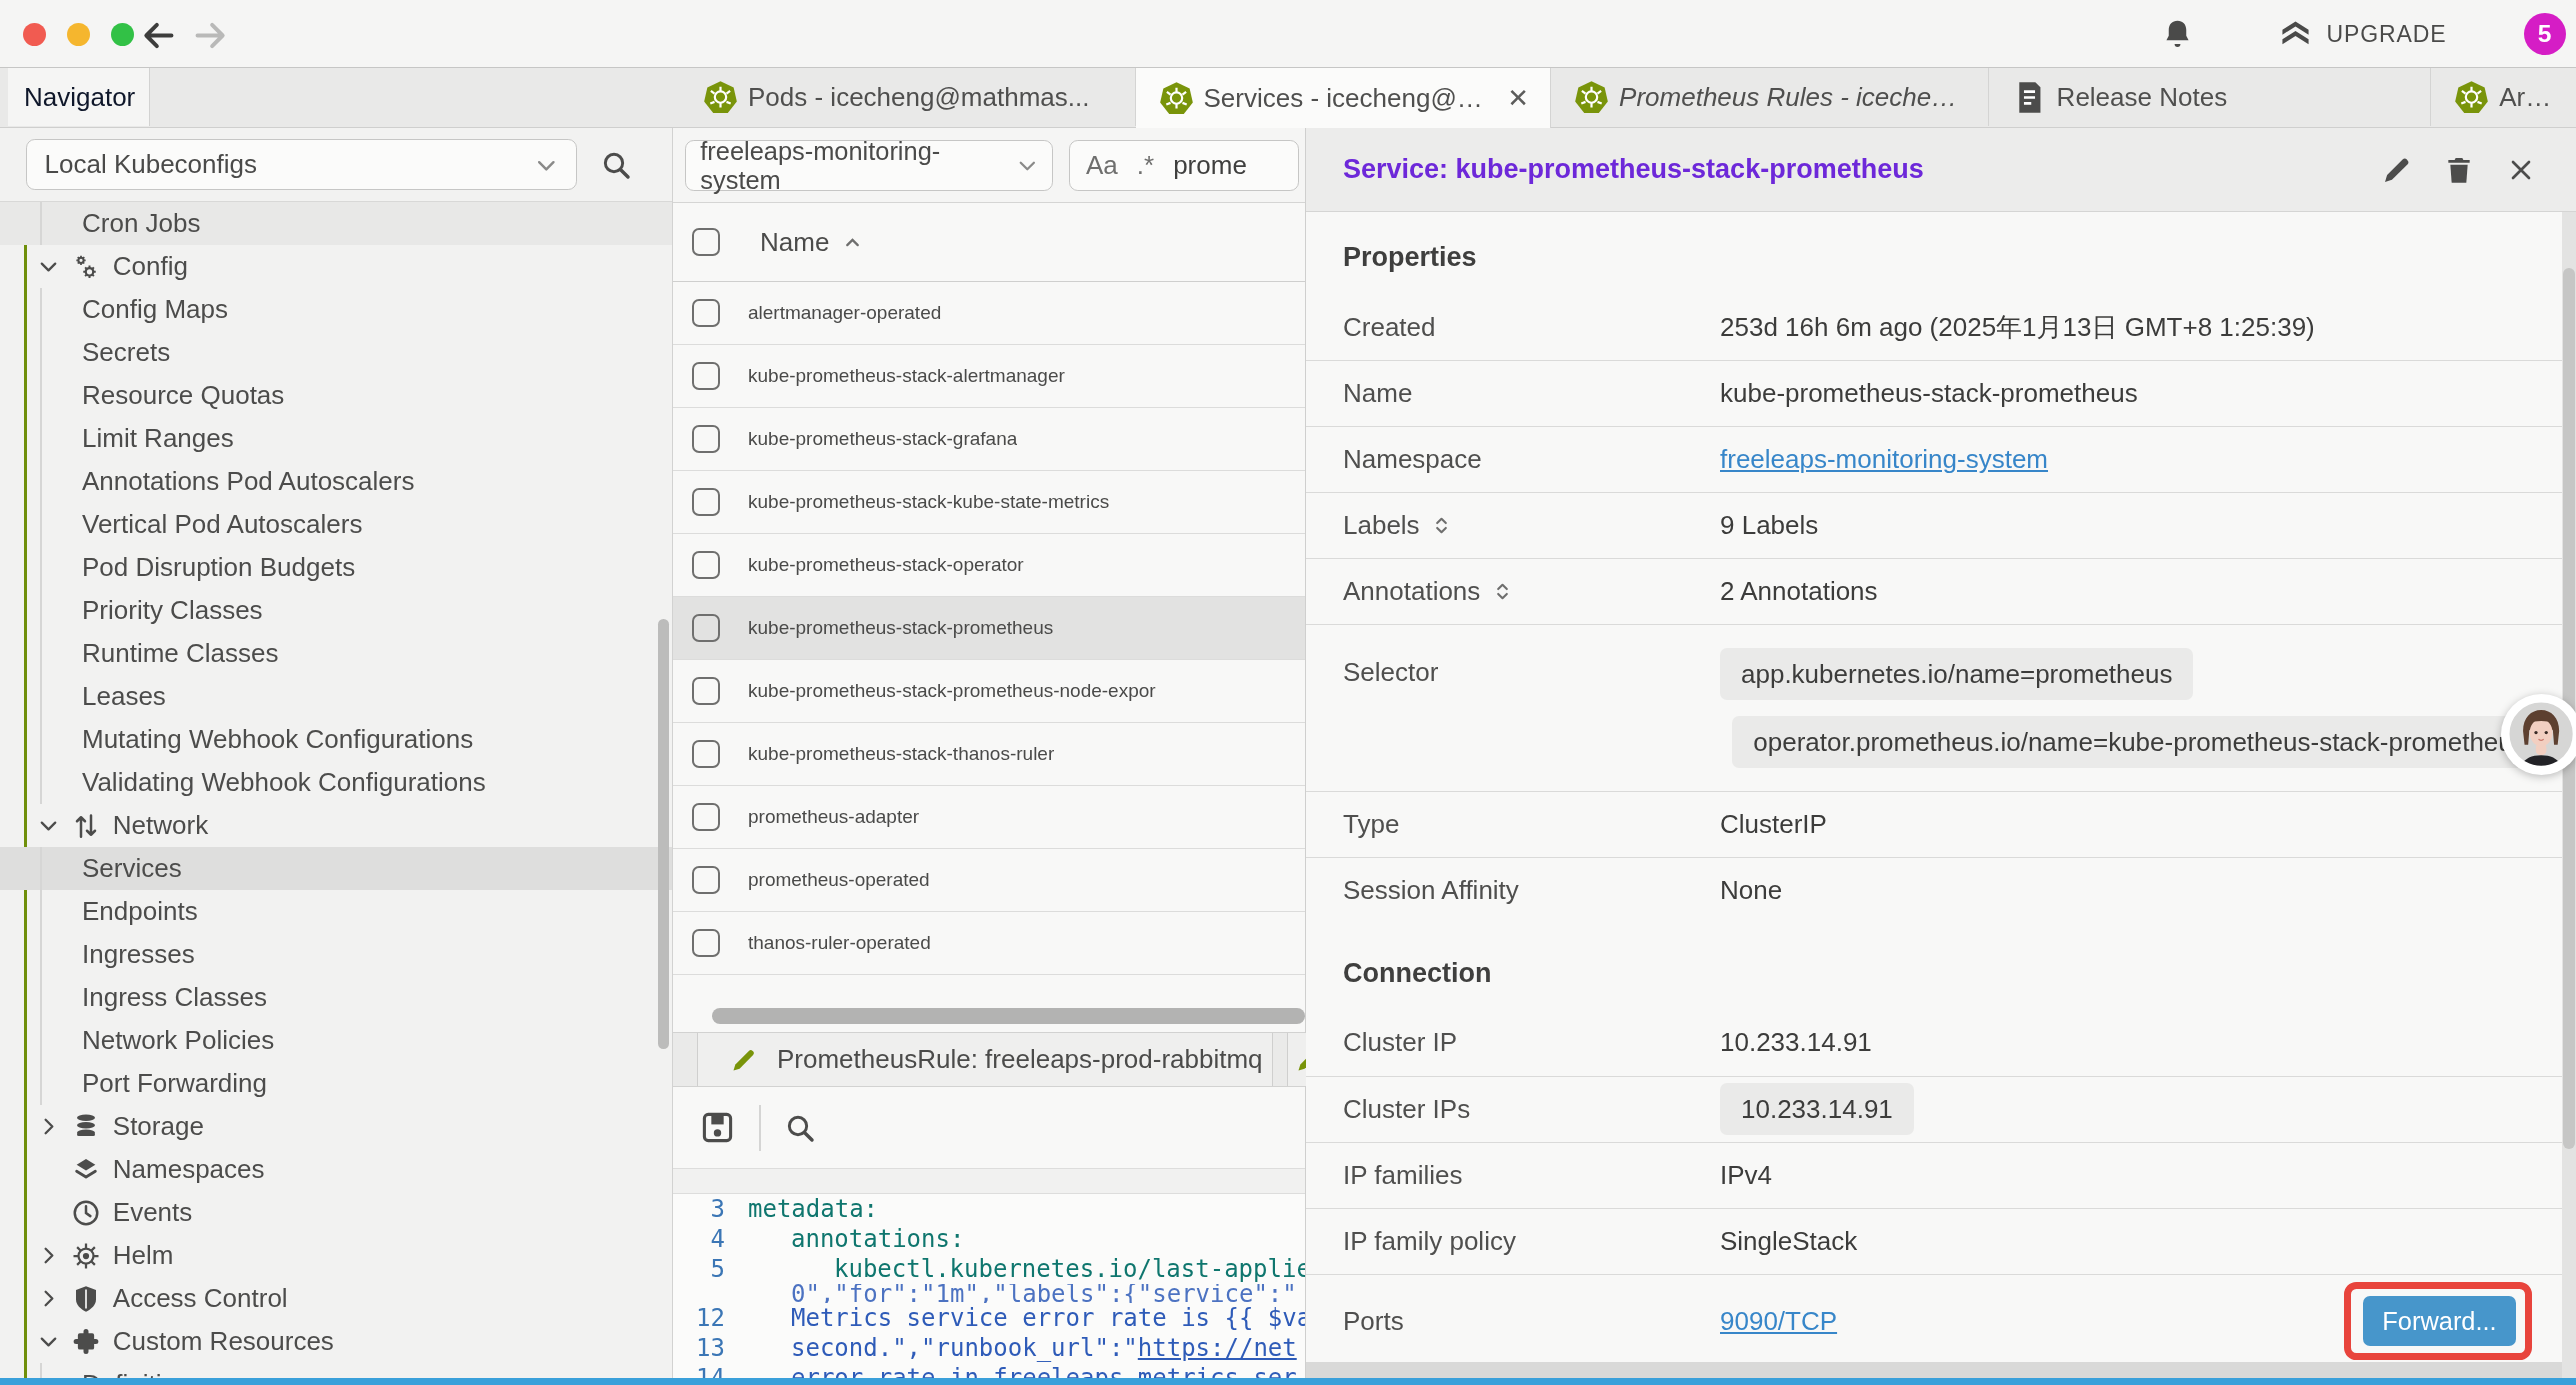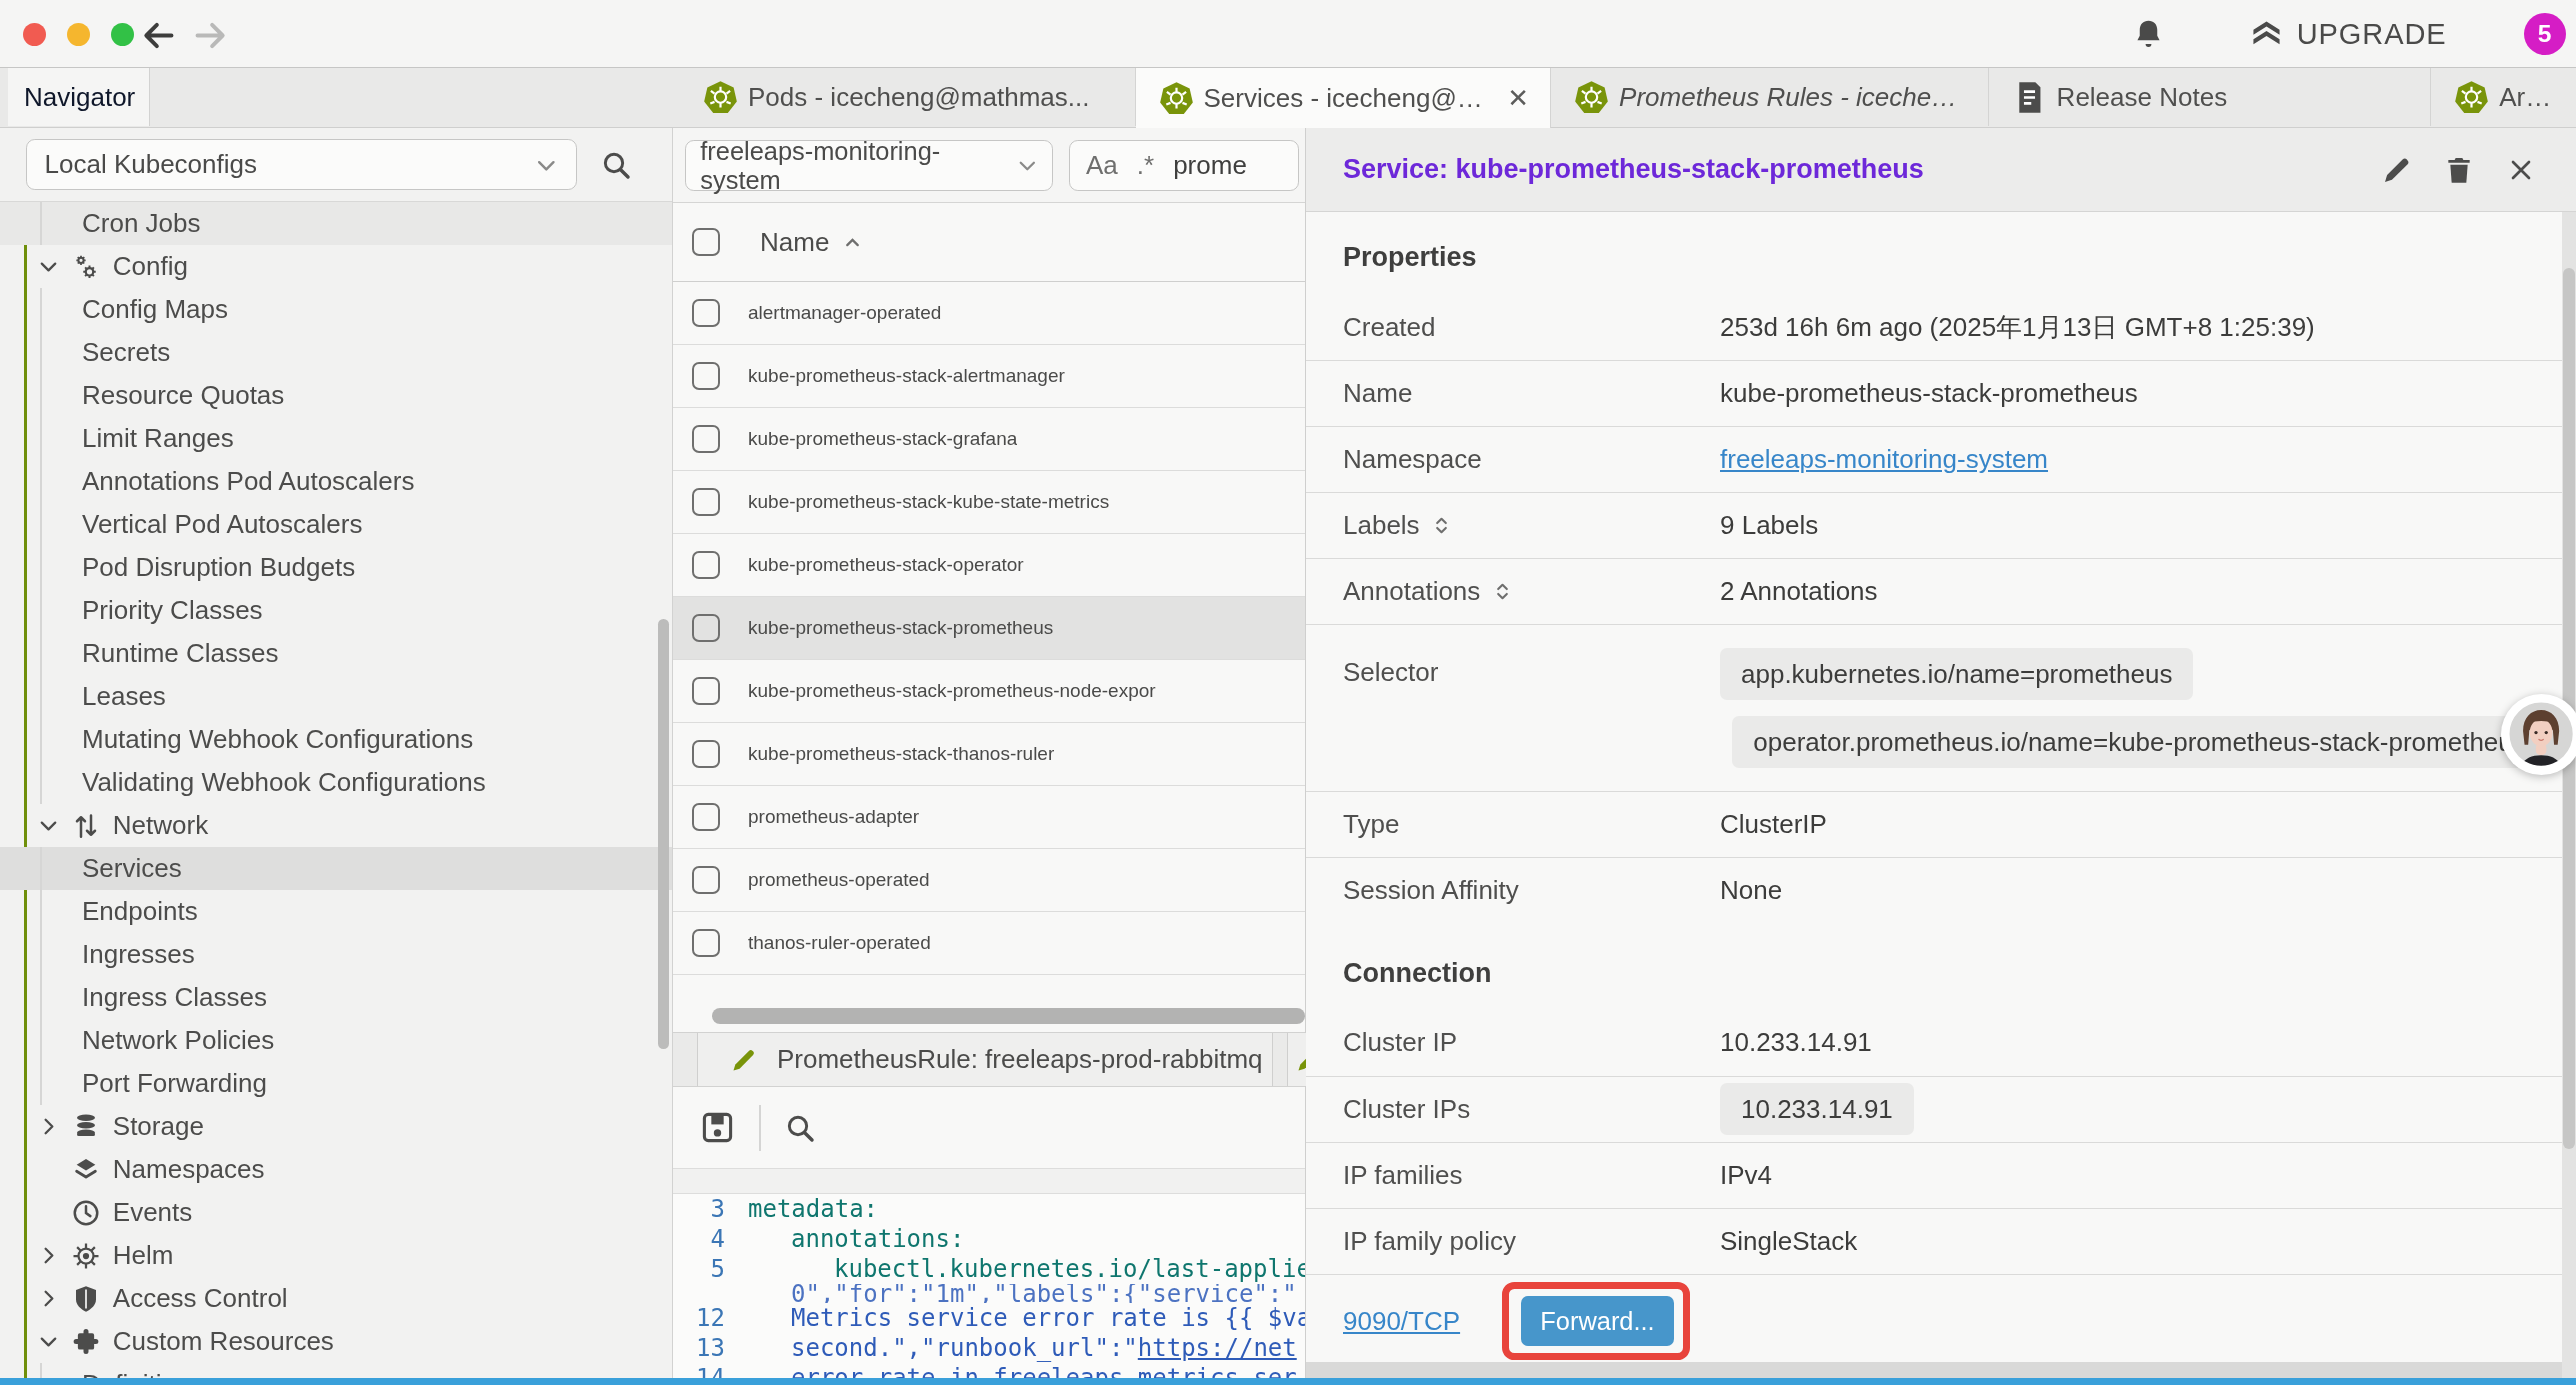--- a/index.html
+++ b/index.html
@@ -12,21 +12,21 @@
   .titlebar { position:absolute; left:0; top:0; width:2576px; height:68px; background:#f5f5f4; border-bottom:1.8px solid #c6c6c5; }
   .lights { position:absolute; left:23px; top:23px; display:flex; gap:21px; }
   .light { width:23px; height:23px; border-radius:50%; }
   .l-red{background:#f15b51;} .l-yellow{background:#f5b62e;} .l-green{background:#32c146;}
   .navarrow { position:absolute; top:16px; width:39px; height:39px; }
   .nav-back{ left:139px; color:#3d3d3c; } .nav-fwd{ left:191px; color:#b9b9b8; }
   .tb-right { position:absolute; right:0; top:0; height:68px; display:flex; align-items:center; }
   .bell { width:35px; height:35px; color:#4a4a49; margin-right:84px; }
   .upgrade { display:flex; align-items:center; gap:14px; color:#4a4a49; margin-right:77px; }
   .upgrade .chev2 { width:33px; height:33px; }
-  .upgrade .uplabel { font-size:29px; letter-spacing:0.9px; }
+  .upgrade .uplabel { font-size:23px; letter-spacing:0.9px; }
   .badge { width:42px; height:42px; border-radius:50%; color:#fff; font-size:24.6px; font-weight:bold; display:flex; align-items:center; justify-content:center; margin-right:10.5px; }
 
   
   .tabbar { position:absolute; left:0; top:68px; width:2576px; height:60px; background:#e9e9e8; border-bottom:1.8px solid #cfcfce; }
   .navtab { position:absolute; left:8px; top:0; width:142px; height:60px; background:#f5f5f4; border-right:1.8px solid #d2d2d1; display:flex; align-items:center; padding-left:16px; font-size:26px; color:#0f172a; height:58px; }
   .tabs { position:absolute; left:680px; top:0; right:0; height:60px; display:flex; }
   .tab { height:58px; display:flex; align-items:center; gap:10px; padding:0 19px 0 23px; border-right:1.8px solid #d4d4d3; background:#e9e9e8; font-size:26px; color:#4f4f4e; overflow:hidden; white-space:nowrap; }
   .tabs > div:nth-of-type(1){ width:456px; }
   .tabs > div:nth-of-type(2){ width:416px; }
   .tabs > div:nth-of-type(3){ width:438px; }
@@ -754,20 +754,23 @@
             <span class="plabel">
               <span>IP family policy</span>
             </span>
             <span class="pvalue">
               <span class="v-text">SingleStack</span>
               
             </span>
           </div>
         </div>
       <div class="portsblock">
+        <span class="plabel">
+            <span>Ports</span>
+          </span>
         <div class="pentries">
 
         <div class="pentry annotated">
               <span class="plink">9090/TCP</span>
               <span class="btnwrap">
                 <button class="fwdbtn">Forward...</button>
               </span>
             </div>
             <div class="pentry">
               <span class="plink">8080:reloader-web/TCP</span>

